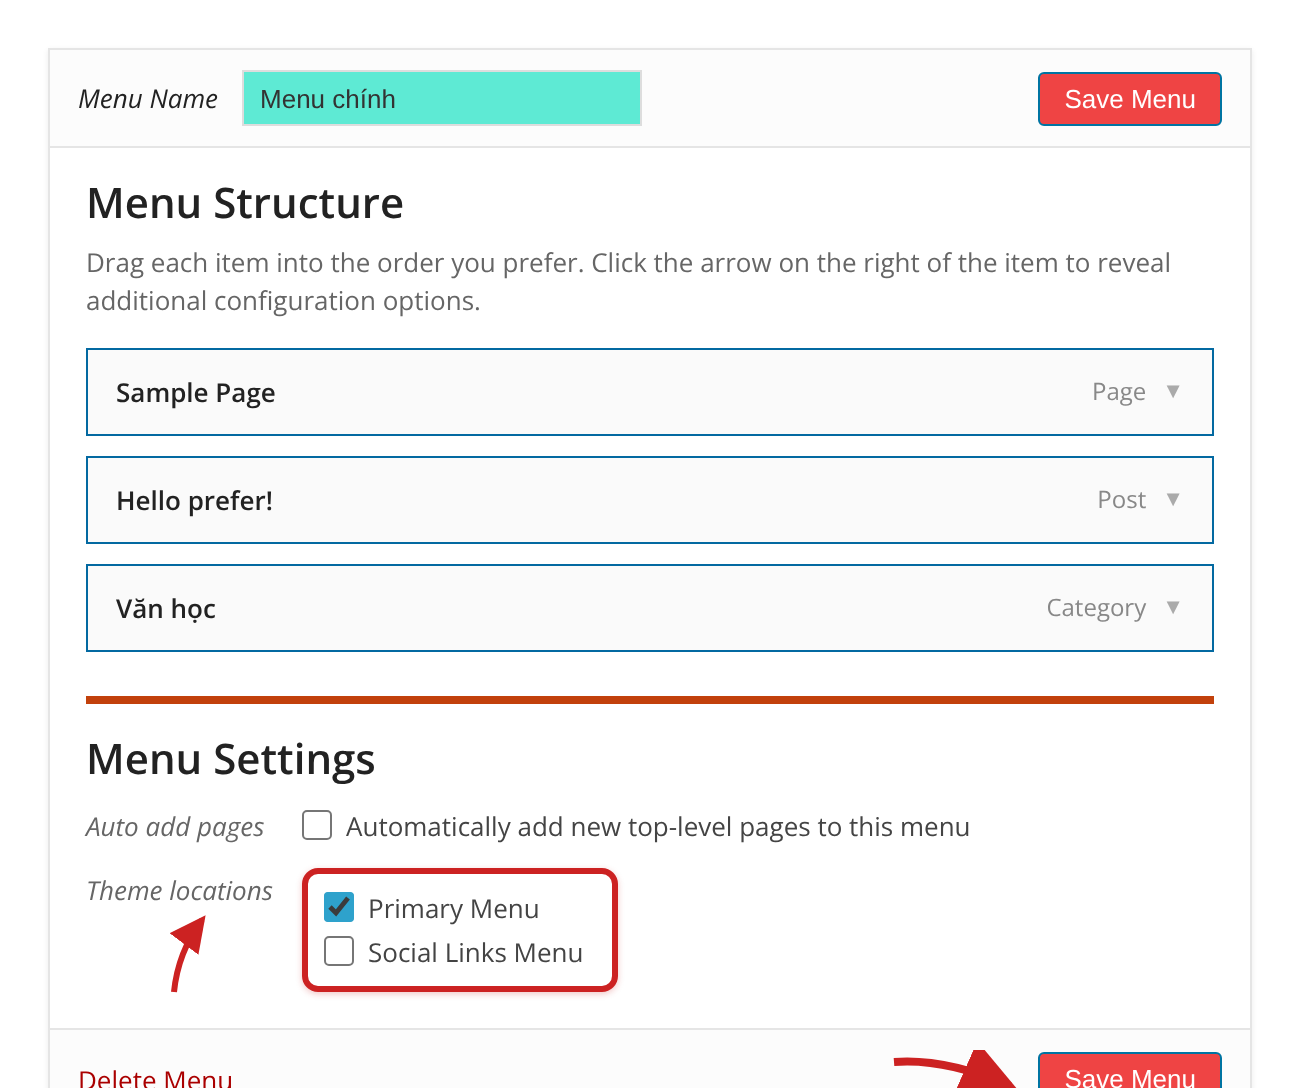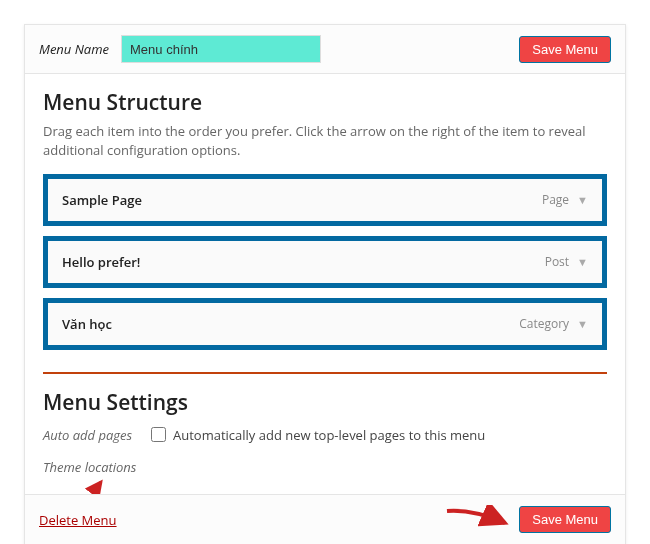--- a/index.html
+++ b/index.html
@@ -6,25 +6,25 @@
     body { font-family: -apple-system, "Open Sans", Arial, sans-serif; background: #fff; padding: 24px; width: 650px; height: 544px; }
     .panel { border: 1px solid #e5e5e5; background: #fff; box-shadow: 0 1px 3px rgba(0,0,0,0.08); }
     .panel-header { border-bottom: 1px solid #e5e5e5; background: #fcfcfc; padding: 10px 14px; display: flex; align-items: center; }
     .menu-name-label { font-size: 13px; color: #222; font-style: italic; margin-right: 12px; }
     .menu-name-input { flex: 0 0 200px; padding: 4px 8px; font-size: 13px; border: 1px solid #ddd; background: #5eead4; height: 28px; color: #333; }
     .spacer { flex: 1; }
     .btn-primary { background: #ef4444; border: 1px solid #0074a2; color: #fff; font-size: 13px; padding: 5px 12px; border-radius: 3px; cursor: pointer; }
     .panel-body { padding: 14px 18px 8px; }
     h3 { font-size: 21px; color: #222; font-weight: 600; margin-bottom: 6px; }
     .description { font-size: 13px; color: #666; margin-bottom: 14px; line-height: 1.45; }
-    .menu-item { border: 5px solid #0369a1; background: #fafafa; padding: 12px 14px; display: flex; align-items: center; margin-bottom: 10px; font-size: 13px; }
+    .menu-item { border: 1px solid #0369a1; background: #fafafa; padding: 12px 14px; display: flex; align-items: center; margin-bottom: 10px; font-size: 13px; }
     .menu-item-title { font-weight: 600; color: #222; flex: 1; }
     .menu-item-type { color: #888; font-size: 12px; margin-right: 8px; }
     .chevron { color: #aaa; font-size: 11px; }
-    .settings-section { border-top: 2px solid #c2410c; margin-top: 22px; padding-top: 14px; }
+    .settings-section { border-top: 4px solid #c2410c; margin-top: 22px; padding-top: 14px; }
     .setting-row { display: flex; font-size: 13px; color: #444; margin-bottom: 10px; align-items: flex-start; }
     .setting-label { width: 108px; font-style: italic; color: #666; padding-top: 2px; flex-shrink: 0; }
     .setting-content { flex: 1; position: relative; }
     .checkbox-line { display: flex; align-items: center; gap: 7px; padding: 2px 0; }
     .checkbox-line input { width: 15px; height: 15px; accent-color: #2ea2cc; cursor: pointer; }
     .checkbox-line label { cursor: pointer; color: #444; }
     .highlight-box { border: 3px solid #cc2222; border-radius: 8px; padding: 6px 14px 6px 8px; display: inline-block; box-shadow: 0 1px 3px rgba(204,34,34,0.25); }
     .panel-footer { border-top: 1px solid #e5e5e5; background: #fcfcfc; padding: 10px 14px; display: flex; align-items: center; position: relative; }
     .delete-link { color: #a00; font-size: 13px; text-decoration: underline; cursor: pointer; }
     .annotation-arrow { position: absolute; pointer-events: none; }
@@ -69,20 +69,30 @@
           <div class="checkbox-line">
             <input type="checkbox" style="">
             <label>Automatically add new top-level pages to this menu</label>
           </div>
         </div>
       </div>
 
       <div class="setting-row">
         <div class="setting-label">Theme locations</div>
         <div class="setting-content">
+          <div class="highlight-box">
+            <div class="checkbox-line">
+              <input type="checkbox" checked="" style="">
+              <label>Primary Menu</label>
+            </div>
+            <div class="checkbox-line">
+              <input type="checkbox" style="">
+              <label>Social Links Menu</label>
+            </div>
+          </div>
           <svg class="annotation-arrow" style="left:-72px; top:18px;" width="36" height="48" viewBox="0 0 36 48">
             <defs>
                 <marker id="ah1" markerWidth="6" markerHeight="6" refX="5" refY="3" orient="auto">
                   <path d="M0,0 L6,3 L0,6 Z" fill="#cc2222"></path>
                 </marker>
               </defs>
             <path d="M8,44 Q10,24 22,8" stroke="#cc2222" stroke-width="3" fill="none" marker-end="url(#ah1)"></path>
           </svg>
         </div>
       </div>

